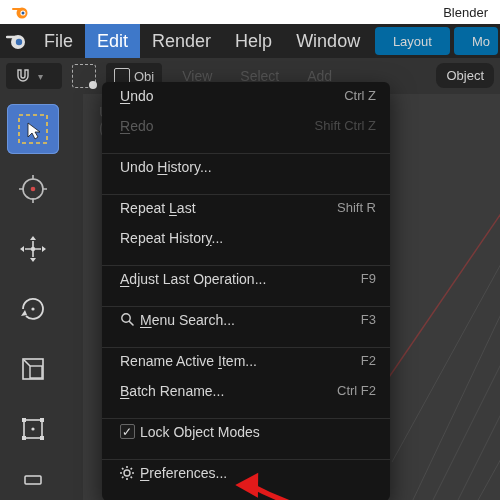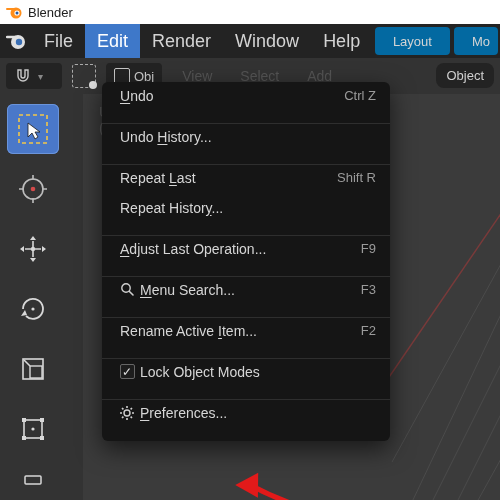--- a/index.html
+++ b/index.html
@@ -1,18 +1,18 @@
 <!DOCTYPE html>
 <html><head>
 <meta charset="utf-8">
 <style>
   * { box-sizing: border-box; margin: 0; padding: 0; font-family: Segoe UI, Arial, sans-serif; }
   html, body { width: 500px; height: 500px; overflow: hidden; background: #fff; }
   
-  .titlebar { height: 24px; background: #fff; display: flex; align-items: center; padding: 0 6px; font-size: 13px; color: #222; }
+  .titlebar { height: 24px; background: #fff; display: flex; align-items: center; padding: 0 12px; font-size: 13px; color: #222; justify-content: space-between; }
   .titlebar-icon { width: 16px; height: 16px; margin-right: 6px; display: inline-flex; align-items: center; justify-content: center; }
   
   .app { position: relative; width: 500px; height: 476px; background: #232323; display: grid; grid-template-columns: 65px 18px 1fr; grid-template-rows: 34px 36px 1fr; }
   
   .menubar { grid-column: 1 / 4; background: #232323; display: flex; align-items: stretch; height: 34px; }
   .menubar .logo { width: 32px; display: flex; align-items: center; justify-content: center; }
   .menubar .item { color: #d4d4d4; font-size: 18px; padding: 0 12px; display: flex; align-items: center; cursor: default; }
   .menubar .item.active { background: #3e78c9; color: #fff; }
   .menubar .spacer { flex: 1; }
   .menubar .tab { background: #0369a1; color: #d4d4d4; font-size: 13px; padding: 7px 18px; margin: 3px 2px; border-radius: 4px; }
@@ -74,22 +74,22 @@
     <div class="logo">
       <svg width="20" height="20" viewBox="0 0 20 20">
         <circle cx="12" cy="11" r="7" fill="#e0e0e0"></circle>
         <circle cx="13" cy="11" r="3.2" fill="#3a6fb5"></circle>
         <path d="M1 6 L9 6" stroke="#e0e0e0" stroke-width="2.4" stroke-linecap="round"></path>
       </svg>
     </div>
     <div class="item">File</div>
     <div class="item active">Edit</div>
     <div class="item">Render</div>
+    <div class="item">Help</div>
     <div class="item">Window</div>
-    <div class="item">Help</div>
     <div class="spacer"></div>
     <div class="tab">Layout</div>
     <div class="tab cut">Mo</div>
   </div>
 
   <div class="secondbar">
     <div class="seg" style="width:56px;">
       <svg width="18" height="18" viewBox="0 0 18 18">
         <path d="M4 3v6a5 5 0 0 0 10 0V3h-3v6a2 2 0 0 1-4 0V3z" fill="none" stroke="#c8c8c8" stroke-width="1.4"></path>
       </svg>
@@ -175,20 +175,24 @@
       <path d="M140 210 L95 300" stroke="#4b4b4b" stroke-width="1"></path>
       <path d="M140 255 L115 300" stroke="#4b4b4b" stroke-width="1"></path>
     </svg>
   </div>
 
   <div class="dropdown">
     <div class="row">
       <span class="lbl"><span class="u">U</span><span>ndo</span></span>
       <span class="sc">Ctrl Z</span>
     </div>
+    <div class="row disabled">
+      <span class="lbl"><span class="u">R</span><span>edo</span></span>
+      <span class="sc">Shift Ctrl Z</span>
+    </div>
     <div class="sep"></div>
     <div class="row">
       <span class="lbl"><span>Undo </span><span class="u">H</span><span>istory...</span></span>
     </div>
     <div class="sep"></div>
     <div class="row">
       <span class="lbl"><span>Repeat </span><span class="u">L</span><span>ast</span></span>
       <span class="sc">Shift R</span>
     </div>
     <div class="row">
@@ -207,20 +211,24 @@
             <path d="M9.2 9.2 L13 13" stroke="#cfcfcf" stroke-width="1.6" stroke-linecap="round"></path>
           </svg>
       </span>
       <span class="lbl"><span class="u">M</span><span>enu Search...</span></span>
       <span class="sc">F3</span>
     </div>
     <div class="sep"></div>
     <div class="row">
       <span class="lbl"><span>Rename Active </span><span class="u">I</span><span>tem...</span></span>
       <span class="sc">F2</span>
+    </div>
+    <div class="row">
+      <span class="lbl"><span class="u">B</span><span>atch Rename...</span></span>
+      <span class="sc">Ctrl F2</span>
     </div>
     <div class="sep"></div>
     <div class="row">
       <span class="icon-slot">
           <span class="checkbox checked"></span>
         </span>
       <span class="lbl">Lock Object Modes</span>
     </div>
     <div class="sep"></div>
     <div class="row">

